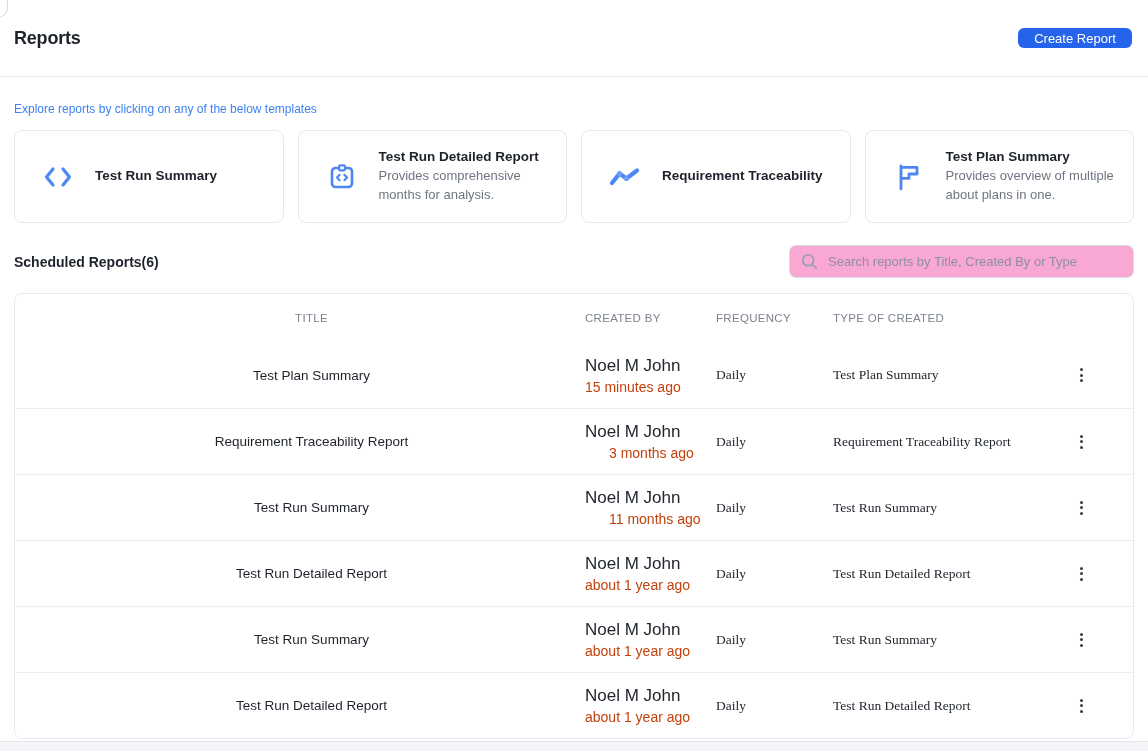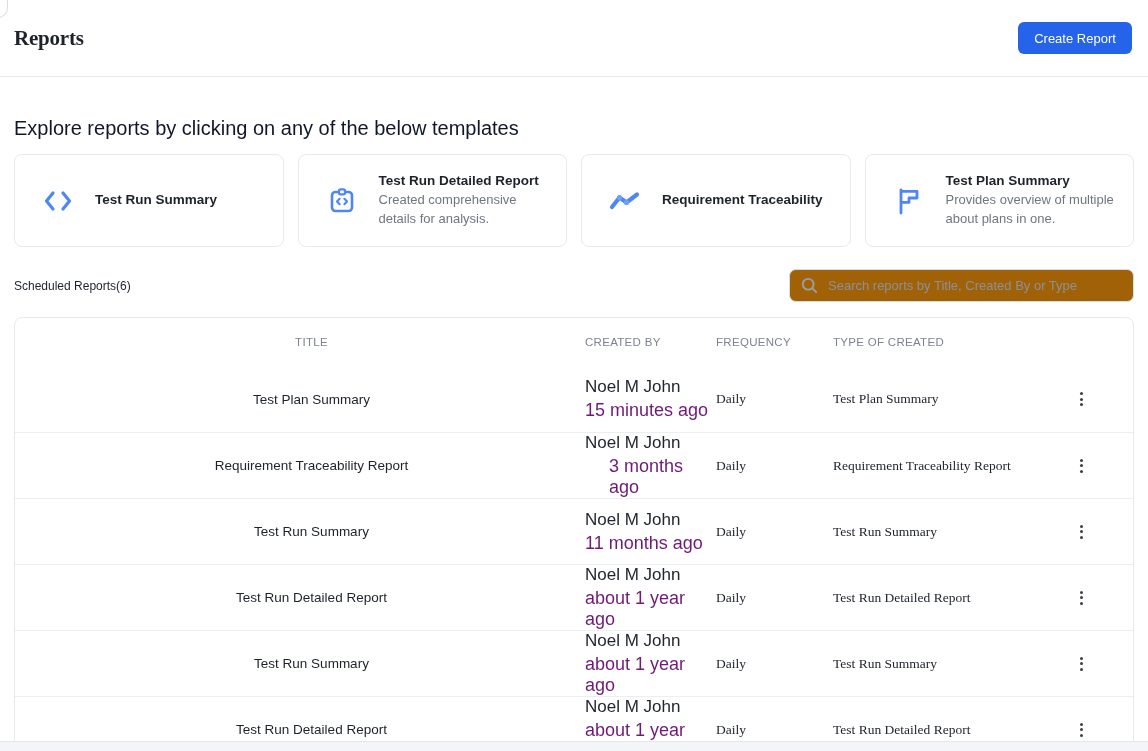--- a/index.html
+++ b/index.html
@@ -20,60 +20,60 @@
   }
 
   
   .page-header {
     height:77px; display:flex; align-items:center;
     justify-content:space-between;
     padding:0 16px 0 14px;
     border-bottom:1px solid #e8eaee;
     background:#fff;
   }
-  .page-title { font-size:21px; font-weight:700; color:#1d222b; letter-spacing:-0.2px;font-family:Liberation Serif, serif; }
+  .page-title { font-size:18px; font-weight:700; color:#1d222b; letter-spacing:-0.2px; }
   .btn-primary {
     background:#2563eb; color:#fff; border:none;
     font-family:"Liberation Sans", sans-serif;
     font-size:13px; font-weight:500;
-    padding:0 16px; height:32px; min-width:114px;
+    padding:0 16px; height:20px; min-width:114px;
     border-radius:6px; cursor:pointer;
   }
 
   
   .content { padding:0 14px; }
-  .explore-text { margin-top:40px; font-size:20px; color:#0f172a; }
+  .explore-text { margin-top:25px; font-size:12px; color:#3b82f6; }
   .cards-row { display:flex; gap:14px; margin-top:14px; }
   .template-card {
     flex:1; height:93px;
     border:1px solid #e7e9ee; border-radius:8px;
     background:#fff;
     display:flex; align-items:center;
     padding:0 14px 0 26px; gap:20px;
     cursor:pointer;
   }
   .card-icon { flex:0 0 34px; display:flex; align-items:center; justify-content:center; }
   .card-text { display:flex; flex-direction:column; }
   .card-title { font-size:13.5px; font-weight:700; color:#1d222b; margin-bottom:3px; }
   .card-desc { font-size:13px; color:#6f7682; line-height:1.45; max-width:190px; }
 
   
   .scheduled-bar {
     margin-top:22px; display:flex; align-items:center; justify-content:space-between;
   }
-  .section-heading { font-size:12px; font-weight:400; color:#1d222b; }
+  .section-heading { font-size:14px; font-weight:700; color:#1d222b; }
   .search-wrap {
     position:relative; width:345px; height:33px;
   }
   .search-wrap input {
     width:100%; height:100%;
     border:1px solid #d9dce2; border-radius:7px;
     padding:0 12px 0 38px;
     font-family:"Liberation Sans", sans-serif;
-    font-size:13px; color:#22272f; background:#a16207;
+    font-size:13px; color:#22272f; background:#f9a8d4;
     outline:none;
   }
   .search-wrap input::placeholder { color:#8b919c; }
   .search-icon {
     position:absolute; left:12px; top:8px; pointer-events:none;
     display:flex;
   }
 
   
   .table-card {
@@ -89,21 +89,21 @@
   .t-head { height:48px; }
   .t-head .th {
     font-size:11.5px; font-weight:400; color:#7d838f;
     letter-spacing:0.3px;
   }
   .cell-title { padding-left:23px;text-align:center; }
   .t-row { height:66px; cursor:pointer; background:#fff; }
   .t-row + .t-row { border-top:1px solid #eceef1; }
   .row-title { font-size:13.5px; font-weight:500; color:#1d222b; }
   .creator-name { font-size:17px; font-weight:500; color:#22272f; }
-  .creator-time { font-size:18px; color:#701a75; margin-top:3px; }
+  .creator-time { font-size:14px; color:#c2410c; margin-top:3px; }
   .cell-plain { font-size:13.5px; color:#22272f;font-family:Liberation Serif, serif; }
   .cell-actions { display:flex; justify-content:flex-end; padding-right:49px; }
   .kebab {
     width:20px; height:24px; border:none; background:transparent; cursor:pointer;
     display:flex; flex-direction:column; align-items:center; justify-content:center; gap:2.5px;
   }
   .kebab i { width:3px; height:3px; border-radius:50%; background:#3a4049; display:block; }
 
   .bottom-strip {
     position:absolute; left:0; right:0; bottom:0; height:10px;
@@ -142,21 +142,21 @@
       <span class="card-icon">
         <svg width="30" height="30" viewBox="0 0 30 30" fill="none">
           <rect x="5" y="6" width="20" height="19" rx="3.5" stroke="#4e87f5" stroke-width="2.6"></rect>
           <rect x="12" y="3.4" width="6" height="5" rx="1.6" fill="#ffffff" stroke="#4e87f5" stroke-width="2.2"></rect>
           <path d="M12.6 12.8 L10 15.5 L12.6 18.2" stroke="#4e87f5" stroke-width="2.2" stroke-linecap="round" stroke-linejoin="round"></path>
           <path d="M17.4 12.8 L20 15.5 L17.4 18.2" stroke="#4e87f5" stroke-width="2.2" stroke-linecap="round" stroke-linejoin="round"></path>
         </svg>
       </span>
       <span class="card-text">
         <span class="card-title">Test Run Detailed Report</span>
-        <span class="card-desc">Created comprehensive details for analysis.</span>
+        <span class="card-desc">Provides comprehensive months for analysis.</span>
       </span>
     </div>
 
     <div class="template-card">
       <span class="card-icon">
         <svg width="32" height="22" viewBox="0 0 32 22" fill="none">
           <path d="M3 17 L10.5 7.5 L17.5 12.5 L28 4.5" stroke="#4e87f5" stroke-width="4.2" stroke-linecap="round" stroke-linejoin="round"></path>
           <circle cx="10.5" cy="7.5" r="2.6" fill="#6ea0f8"></circle>
           <circle cx="17.5" cy="12.5" r="2.6" fill="#6ea0f8"></circle>
         </svg>
@@ -234,21 +234,21 @@
               <i></i>
               <i></i>
             </button>
     </span>
   </div>
 
   <div class="t-grid t-row">
     <span class="row-title cell-title">Test Run Summary</span>
     <span>
       <span class="creator-name" style="display:block;">Noel M John</span>
-      <span class="creator-time" style="display:block;">11 months ago</span>
+      <span class="creator-time" style="display:block;margin-left:24px;">11 months ago</span>
     </span>
     <span class="cell-plain">Daily</span>
     <span class="cell-plain">Test Run Summary</span>
     <span class="cell-actions">
       <button class="kebab">
               <i></i>
               <i></i>
               <i></i>
             </button>
     </span>

